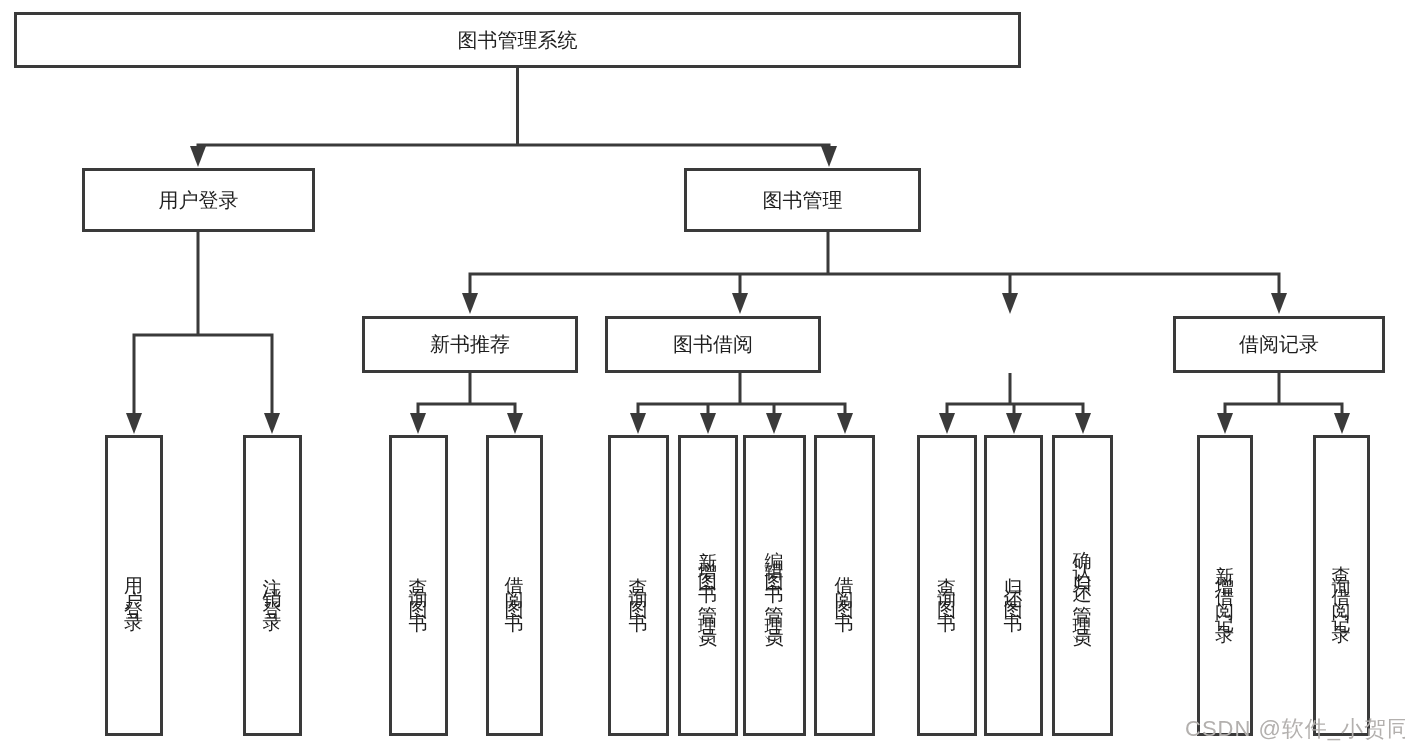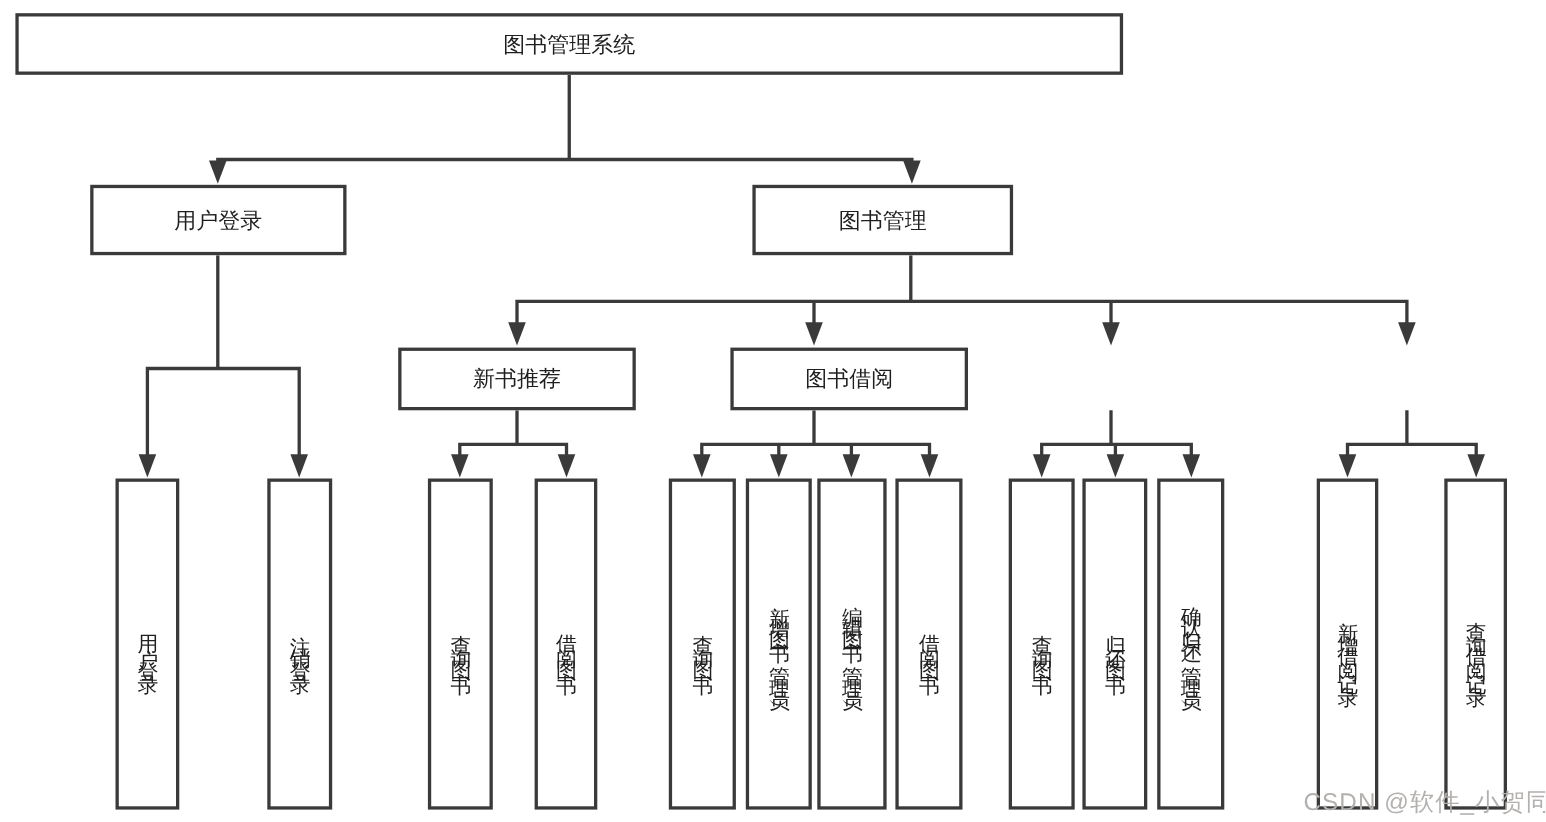--- a/index.html
+++ b/index.html
@@ -96,22 +96,25 @@
   <div class="node hnode" style="left:82px;top:168px;width:233px;height:64px;">
     <span>用户登录</span>
   </div>
   <div class="node hnode" style="left:684px;top:168px;width:237px;height:64px;">
     <span>图书管理</span>
   </div>
 
   <div class="node hnode" style="left:362px;top:316px;width:216px;height:57px;">
     <span>新书推荐</span>
   </div>
-  <div class="node hnode" style="left:664px;top:316px;width:216px;height:57px;">
+  <div class="node hnode" style="left:605px;top:316px;width:216px;height:57px;">
     <span>图书借阅</span>
+  </div>
+  <div class="node hnode" style="left:1173px;top:316px;width:212px;height:57px;">
+    <span>借阅记录</span>
   </div>
 
   <div class="node vnode" style="left:105px;top:435px;width:58px;height:301px;">
     <span>用户登录</span>
   </div>
   <div class="node vnode" style="left:243px;top:435px;width:59px;height:301px;">
     <span>注销登录</span>
   </div>
 
   <div class="node vnode" style="left:389px;top:435px;width:59px;height:301px;">

